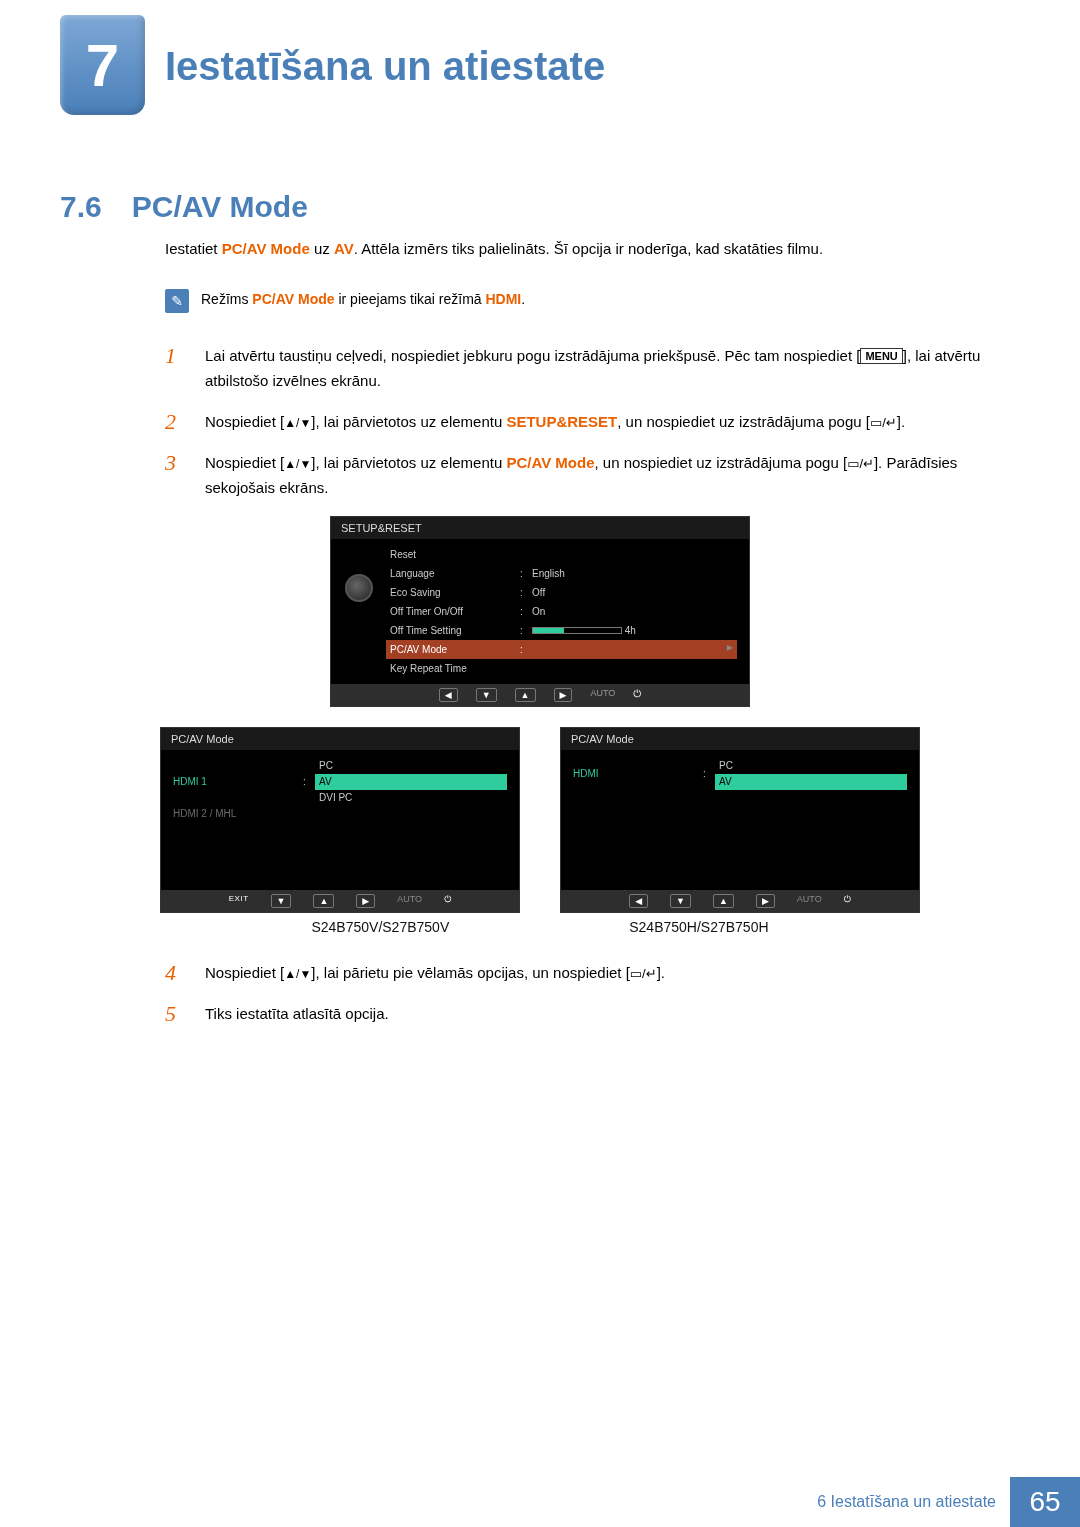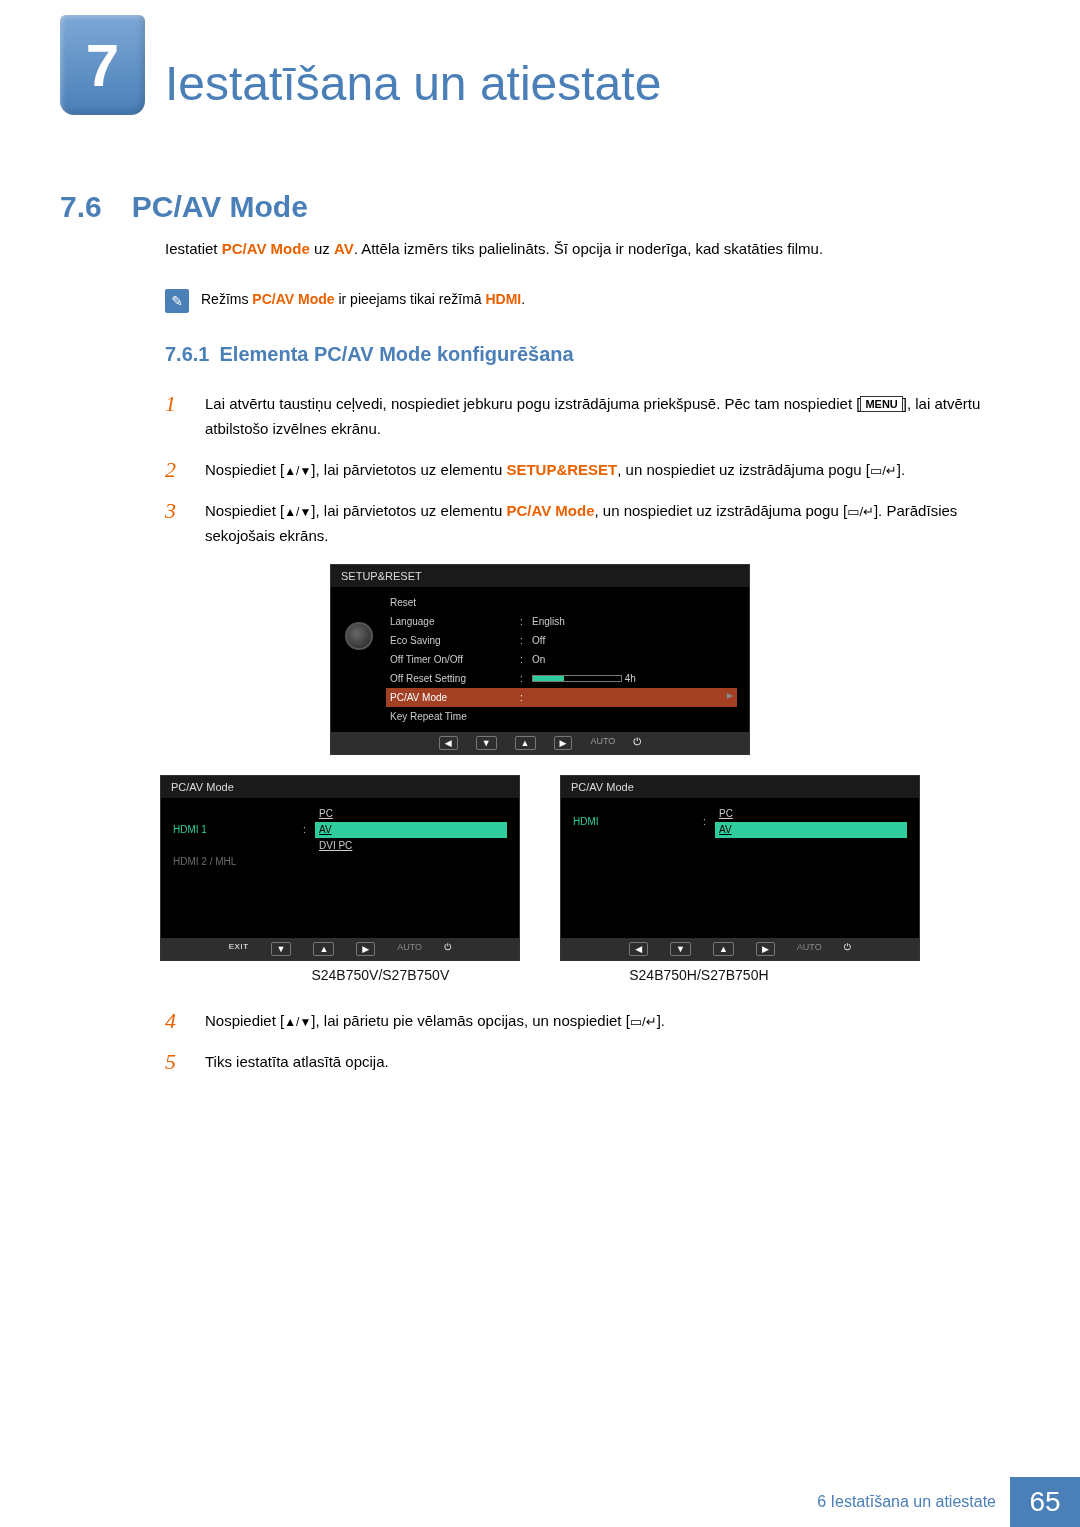--- a/index.html
+++ b/index.html
@@ -34,24 +34,24 @@
     align-items: center;
     justify-content: center;
     color: #fff;
     font-size: 60px;
     font-weight: bold;
     box-shadow: inset -3px -3px 6px rgba(0,0,0,.15), inset 2px 2px 4px rgba(255,255,255,.3);
     position: relative;
     top: -5px;
   }
   .chapter-title {
-    font-size: 48px;
+    font-size: 40px;
     color: #4a7fb8;
-    font-weight: normal;
-    margin-top: 36px;
+    font-weight: bold;
+    margin-top: 24px;
   }
 
   
   .section-title {
     color: #4a7fb8;
     font-size: 30px;
     font-weight: bold;
     margin-bottom: 14px;
   }
   .section-title .num { margin-right: 30px; }
@@ -217,21 +217,21 @@
   .osd-sub-row {
     display: flex;
     align-items: center;
     line-height: 1.6;
   }
   .osd-sub-row .lbl { width: 130px; }
   .osd-sub-row .lbl.green { color: #2fcc9e; }
   .osd-sub-row .lbl.grey { color: #6b6b6b; }
   .osd-sub-row .colon { width: 12px; }
   .osd-sub-row .optcol { flex: 1; display: flex; flex-direction: column; }
-  .opt { padding: 0 4px; text-decoration: underline; }
+  .opt { padding: 0 4px; }
   .opt.highlight { background: #2fcc9e; color: #000; padding: 0 4px; }
   .osd-sub-footer {
     background: #2e2e2e;
     display: flex;
     justify-content: center;
     gap: 22px;
     padding: 4px 0;
     font-size: 9px;
     color: #fff;
   }
@@ -289,23 +289,20 @@
     <span>Iestatiet </span><span class="accent-red">PC/AV Mode</span><span> uz </span><span class="accent-red">AV</span><span>. Attēla izmērs tiks palielināts. Šī opcija ir noderīga, kad skatāties filmu.</span>
   </div>
 
   <div class="note-row">
     <div class="note-icon">✎</div>
     <div class="note-text">
       <span>Režīms </span><span class="accent-red">PC/AV Mode</span><span> ir pieejams tikai režīmā </span><span class="accent-red">HDMI</span><span>.</span>
     </div>
   </div>
 
-  <div class="subsection-title">
-    <span class="num">7.6.1</span><span>Elementa PC/AV Mode konfigurēšana</span>
-  </div>
 
   <div class="steps">
 
     <div class="step">
       <div class="step-num">1</div>
       <div class="step-text">
         <span>Lai atvērtu taustiņu ceļvedi, nospiediet jebkuru pogu izstrādājuma priekšpusē. Pēc tam nospiediet [</span><span class="kbd-box">MENU</span><span>], lai atvērtu atbilstošo izvēlnes ekrānu.</span>
       </div>
     </div>
 
@@ -345,21 +342,21 @@
             <span class="lbl">Eco Saving</span>
             <span class="colon">:</span>
             <span class="val">Off</span>
           </div>
           <div class="osd-item">
             <span class="lbl">Off Timer On/Off</span>
             <span class="colon">:</span>
             <span class="val">On</span>
           </div>
           <div class="osd-item">
-            <span class="lbl">Off Reset Setting</span>
+            <span class="lbl">Off Time Setting</span>
             <span class="colon">:</span>
             <span class="val"><span class="slider"><span class="fill"></span></span><span> 4h</span></span>
           </div>
           <div class="osd-item highlight">
             <span class="lbl">PC/AV Mode</span>
             <span class="colon">:</span>
             <span class="val"></span>
             <span class="tri">▶</span>
           </div>
           <div class="osd-item">

